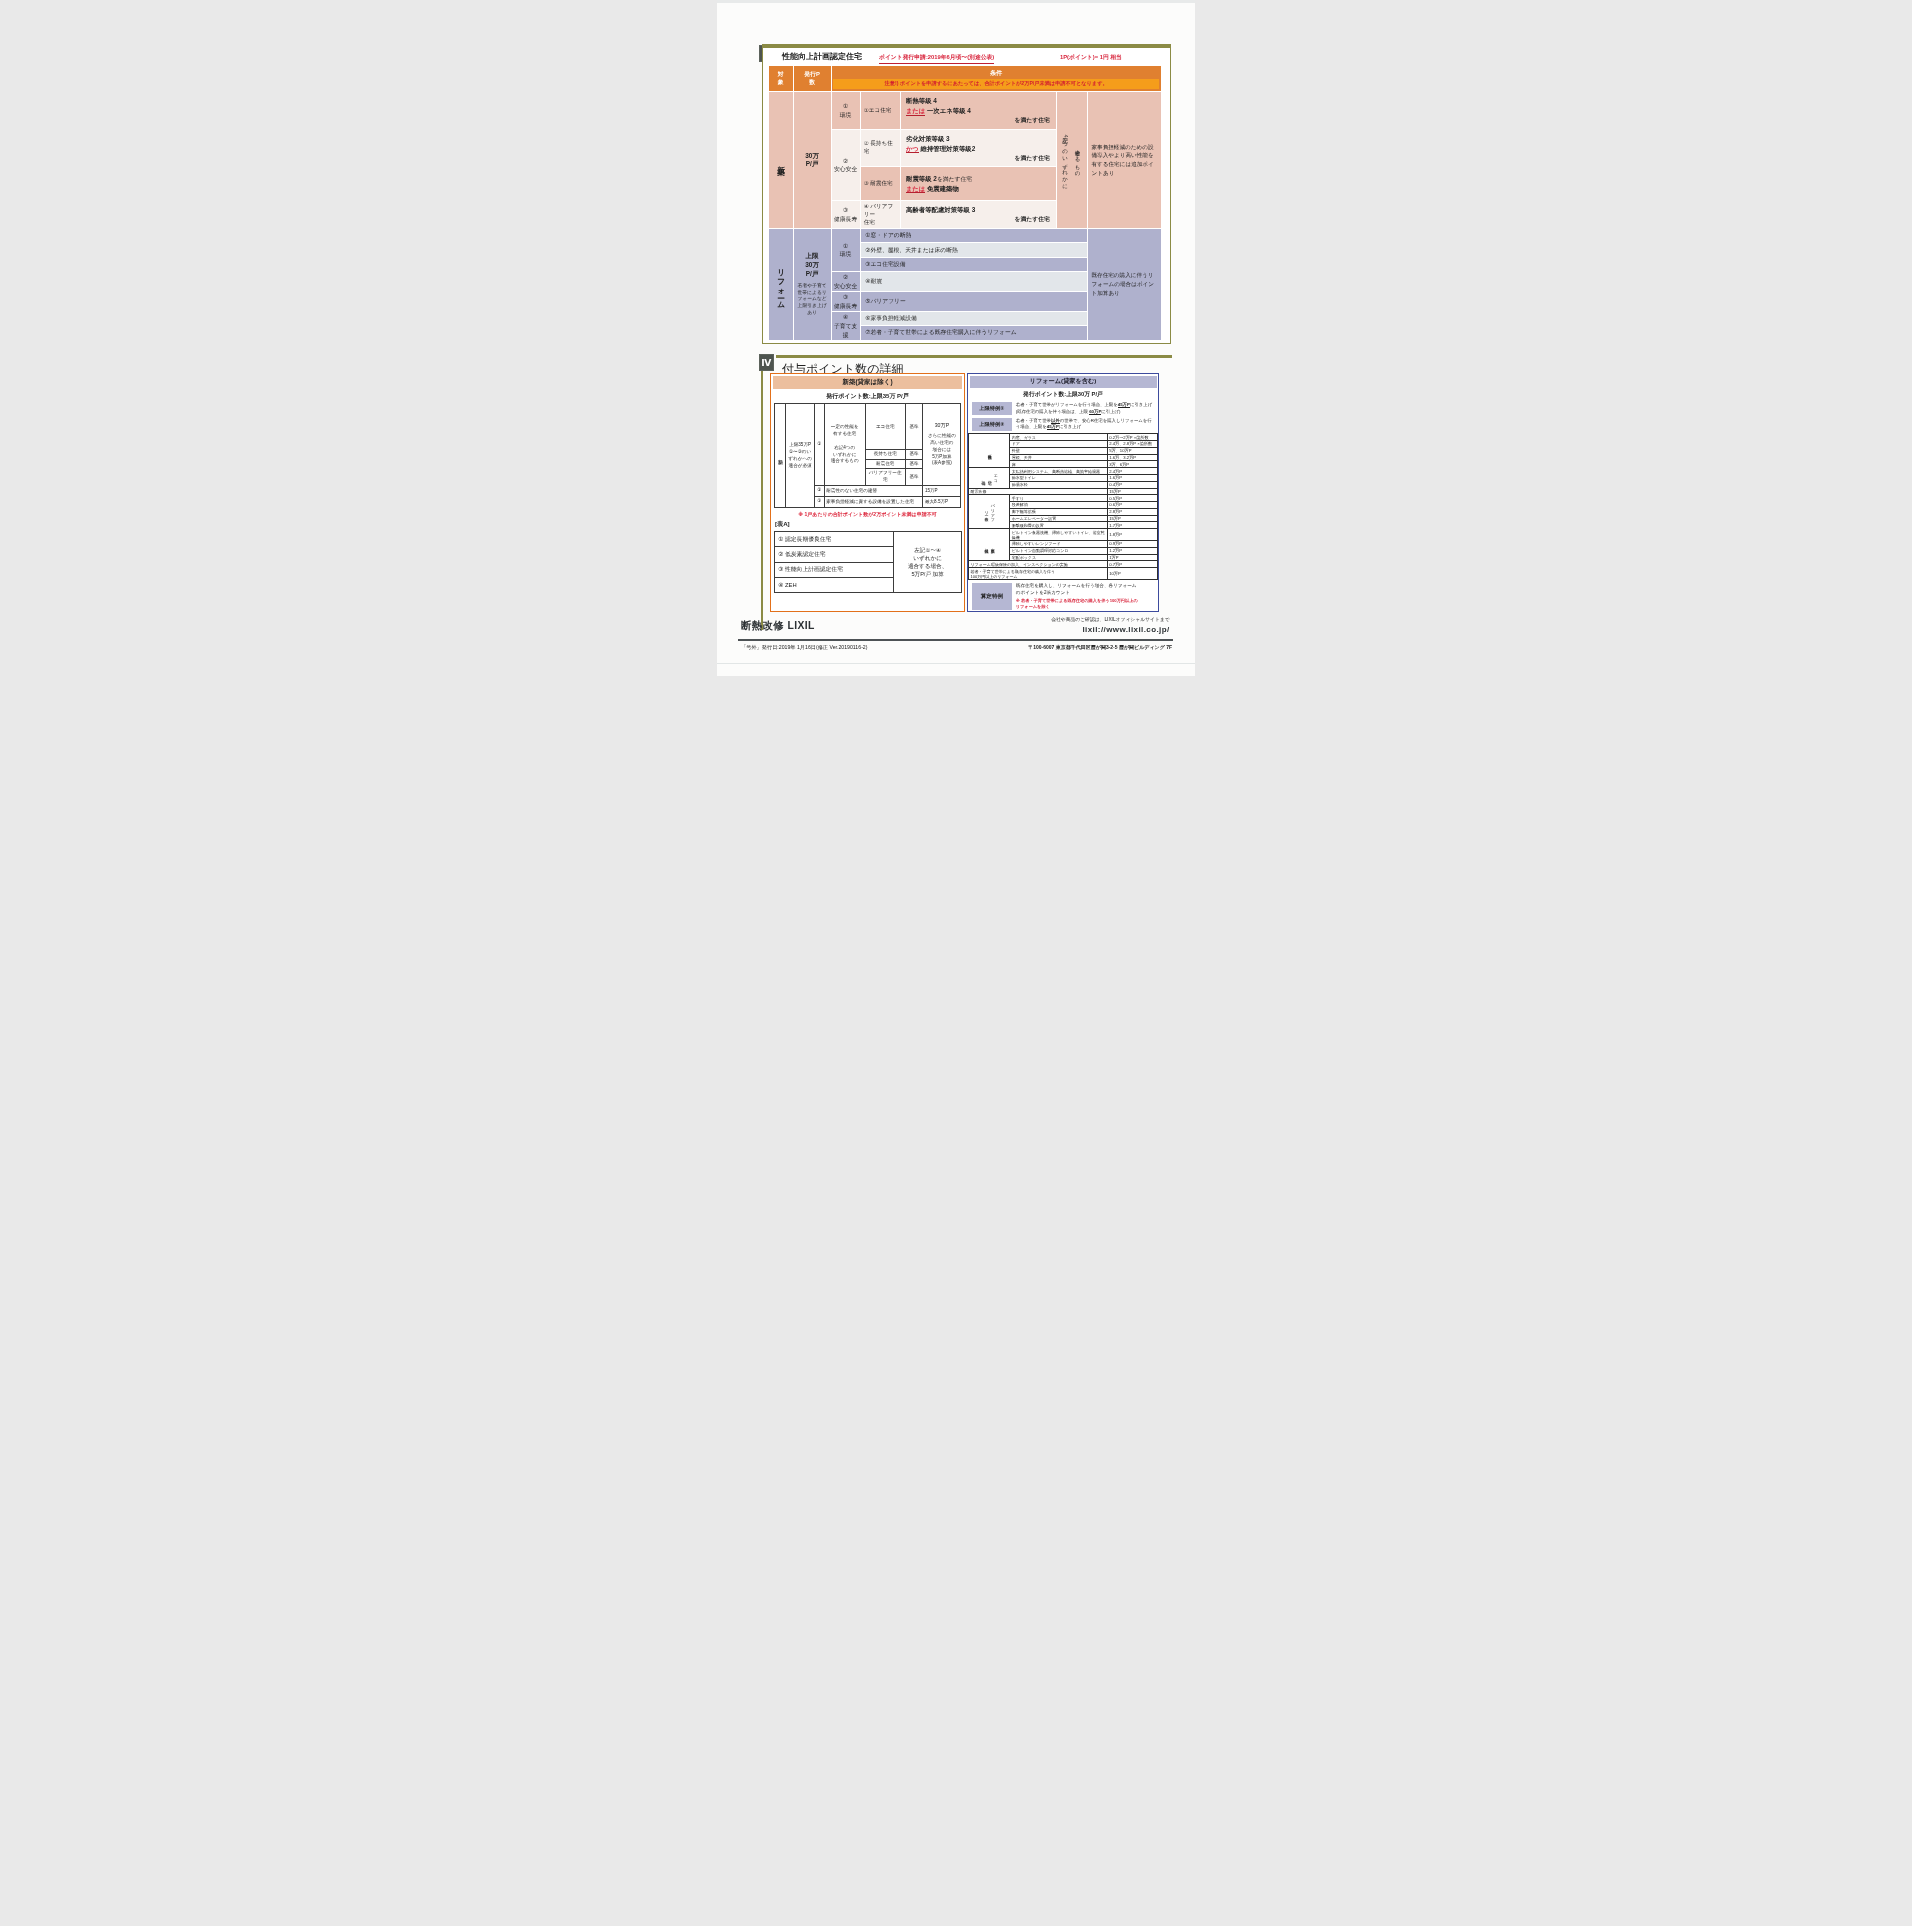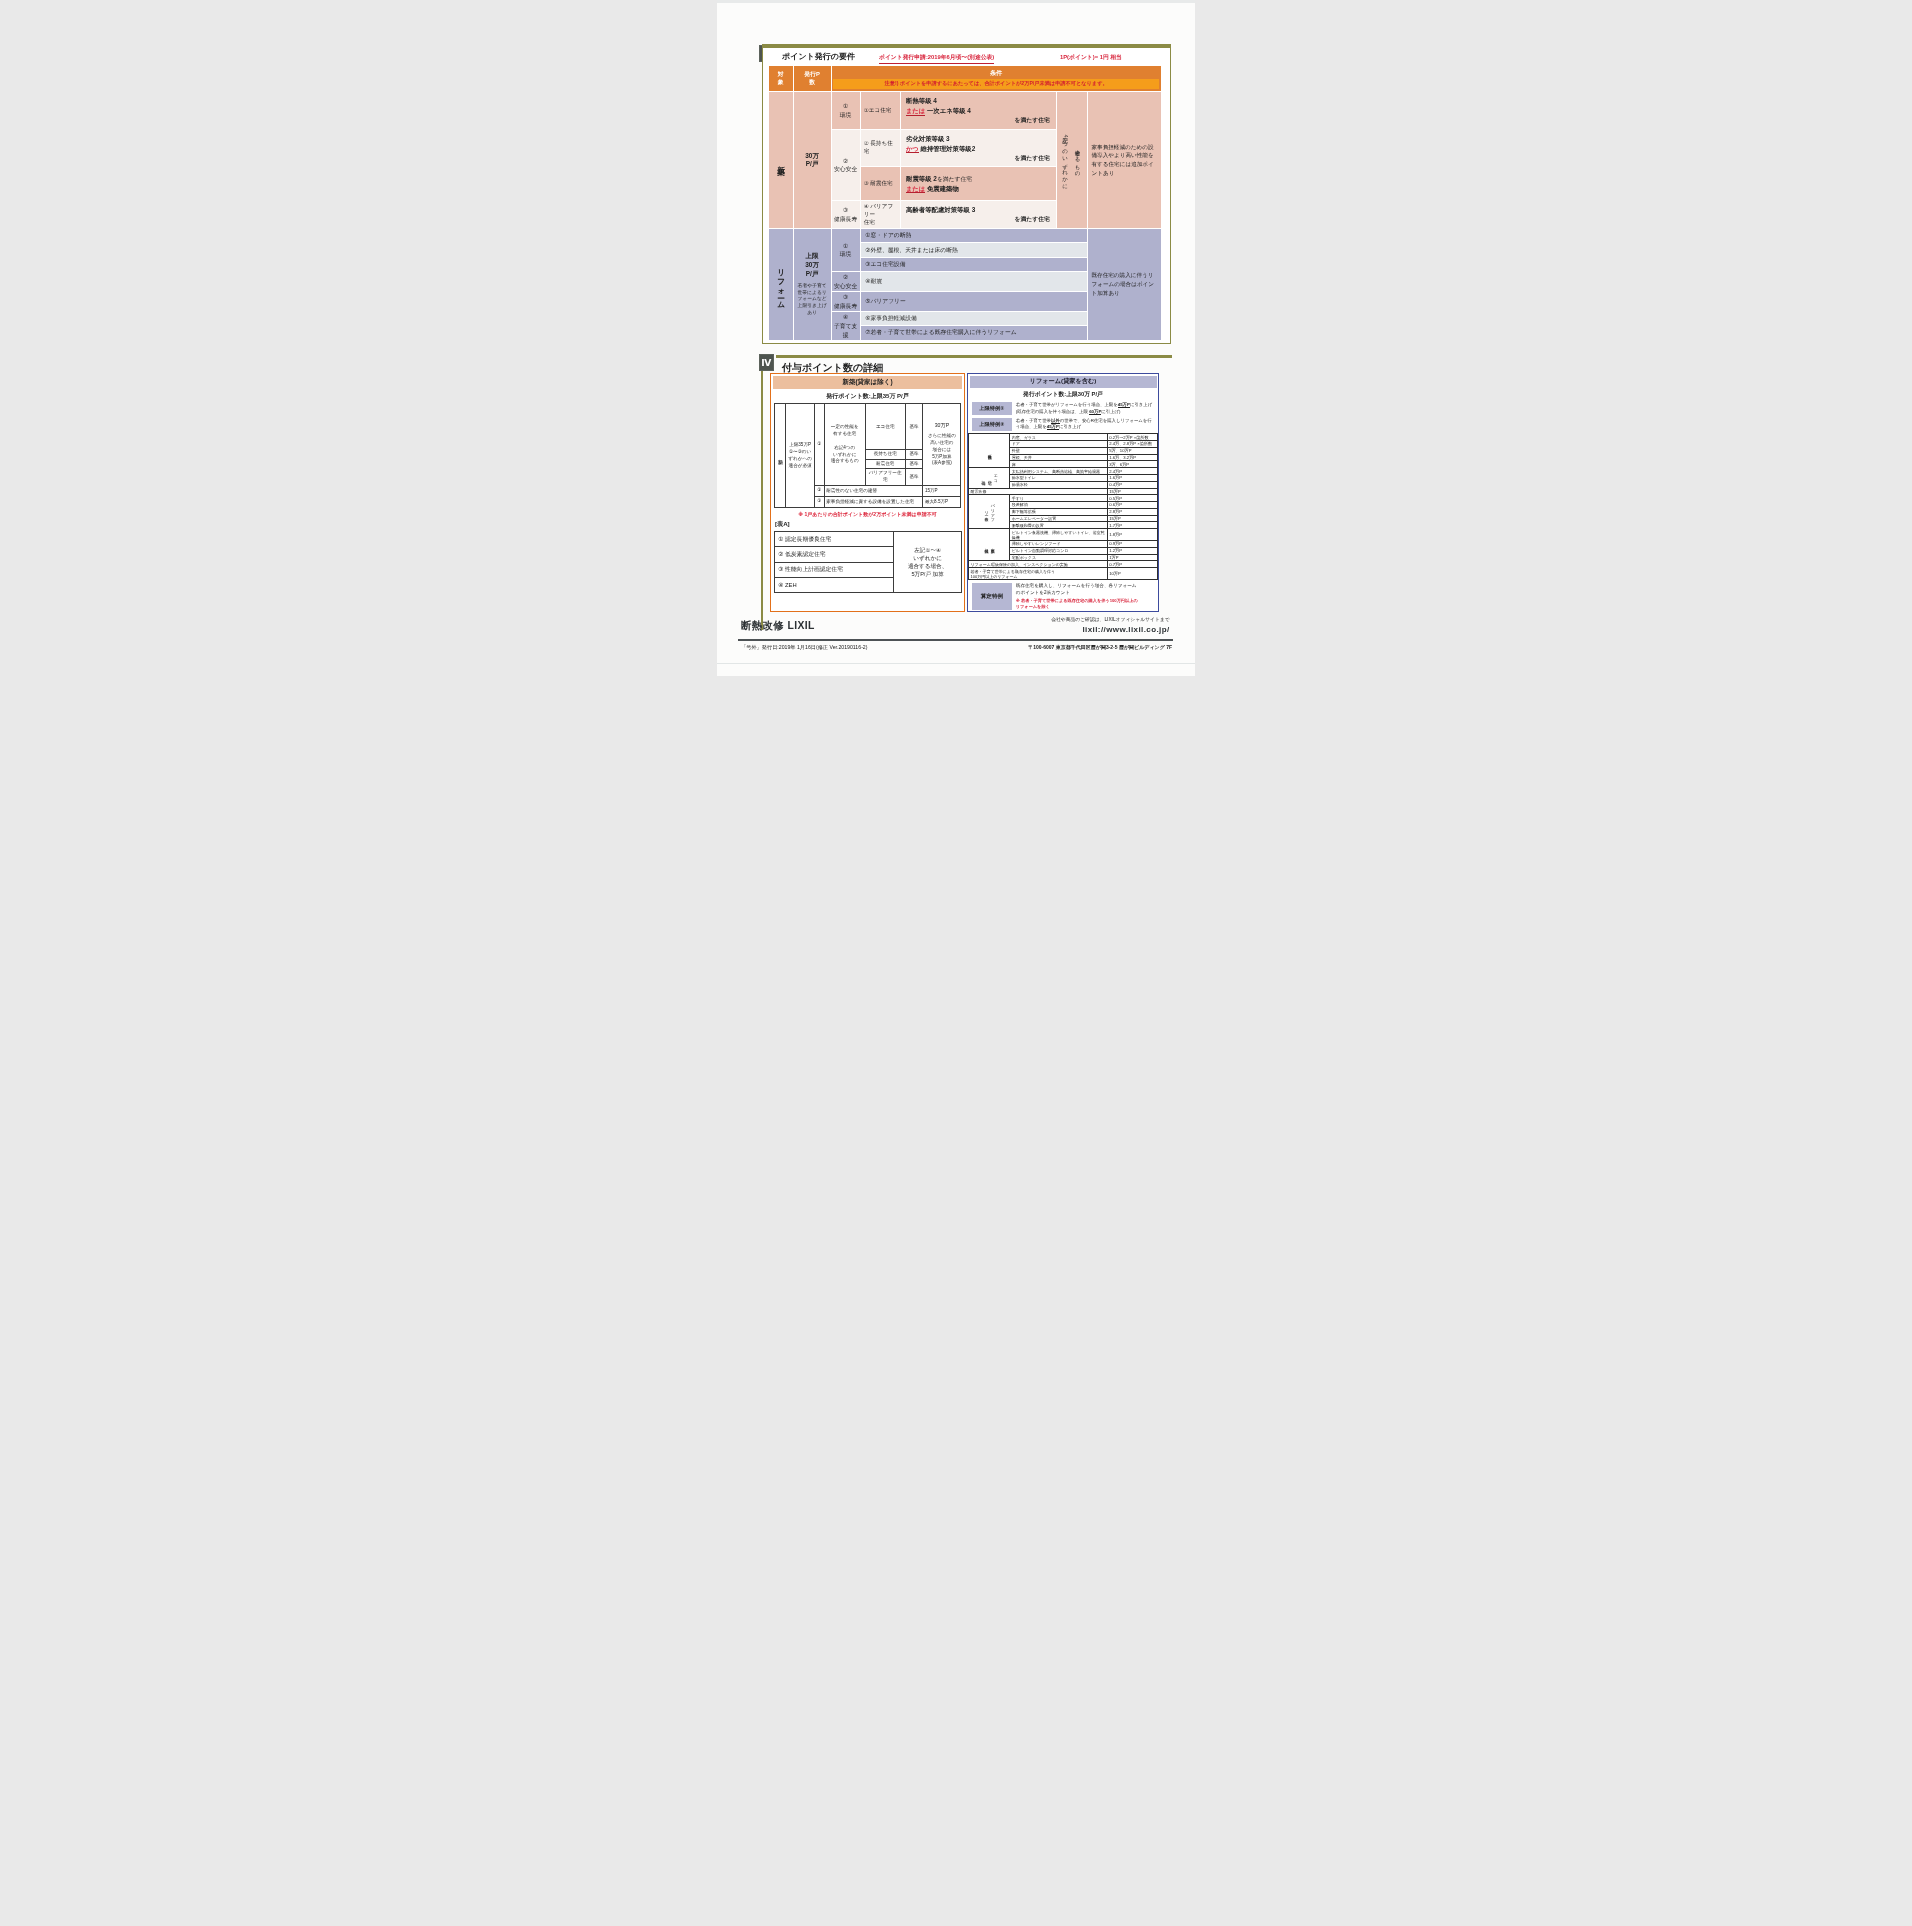--- a/index.html
+++ b/index.html
@@ -32,21 +32,21 @@
   .nrm { font-weight:normal; font-size:5.8px; }
   .tr-align { text-align:right; padding-right:3.9px; font-weight:600; font-size:5.8px; }
   .vt { text-align:center; }
   .vtext { writing-mode:vertical-rl; display:inline-block; font-weight:bold; font-size:7.7px; letter-spacing:1.5px; }
   .vlr { writing-mode:vertical-lr; display:inline-block; font-size:5.4px; line-height:2.3; letter-spacing:0.8px; }
   .t3 .note { font-size:5.6px; line-height:1.6; padding:3.1px 3.9px; }
   .bigp { font-weight:bold; font-size:6.5px; text-align:center; line-height:1.35; }
   .smallnote { font-size:4.8px; text-align:center; line-height:1.45; margin-top:3.9px; }
   .t3 .ritem { font-size:5.8px; padding-left:4.6px; }
   
-  .s4-title { position:absolute; left:65px; top:361px; font-size:10px; font-weight:bold; }
+  .s4-title { position:absolute; left:65px; top:361px; font-size:12px; font-weight:normal; }
   .s4-hline { position:absolute; left:59px; top:355px; width:396px; height:2.7px; background:#8b8b45; }
   .s4-vline { position:absolute; left:44px; top:364px; width:1.9px; height:266px; background:#8b8b45; }
   .panel-new { position:absolute; left:53px; top:373px; width:195px; height:239px; background:#fff; border:1.5px solid #e2701a; }
   .pn-header { margin:1.9px; background:#ecbf9e; text-align:center; font-weight:bold; font-size:6.5px; padding:2.3px 0; }
   .pn-sub { text-align:center; font-weight:bold; font-size:6px; padding:0.8px 0 2.3px; }
   table.t4 { border-collapse:collapse; margin:0 auto; }
   .t4 td { border:0.8px solid #3d3d3d; font-size:4.6px; padding:0.8px 1.5px; vertical-align:middle; }
   .t4 .c { text-align:center; line-height:1.5; }
   .vsmall { writing-mode:vertical-rl; display:inline-block; font-size:5px; letter-spacing:0.8px; }
   .p30 { font-size:5.2px; margin-bottom:3.1px; }
@@ -82,21 +82,21 @@
 </head>
 <body>
 
 <div class="page">
   <div class="scan-strip"></div>
   <div class="scan-line"></div>
 
   <div class="badge" style="left:42px; top:45px;">Ⅲ</div>
   <div class="s3-frame">
     <div class="s3-titlebar">
-      <span class="s3-title">ポイント発行の要件</span>
+      <span class="s3-title">性能向上計画認定住宅</span>
       <span class="s3-apply">ポイント発行申請:2019年6月頃〜(別途公表)</span>
       <span class="s3-rate">1P(ポイント)= 1円 相当</span>
     </div>
     <table class="t3">
       <colgroup>
         <col style="width:24px">
           <col style="width:37px">
           <col style="width:28px">
           <col style="width:39px">
         <col style="width:155px">

